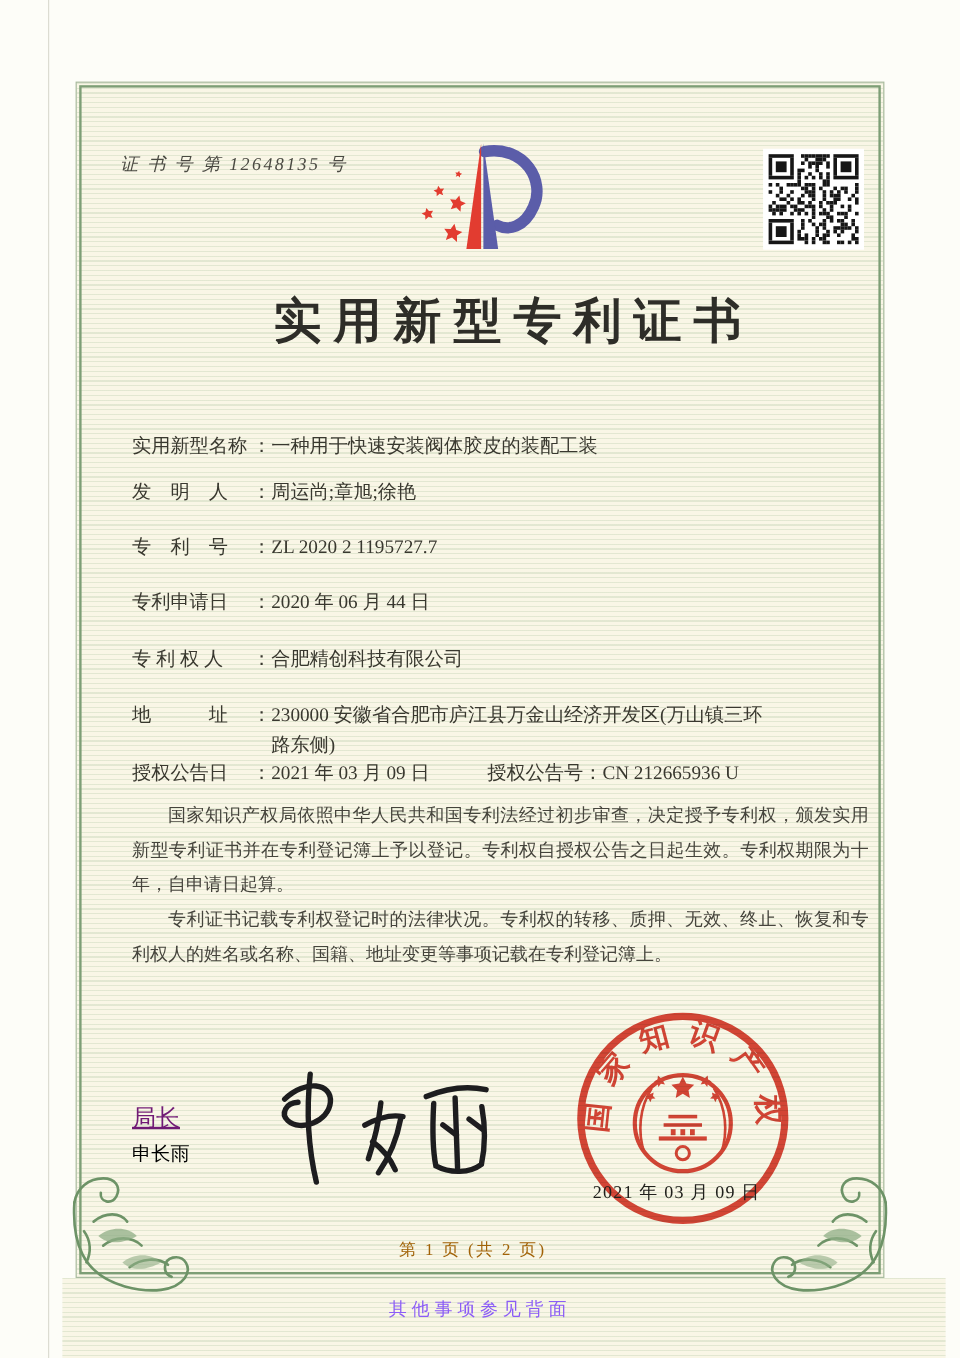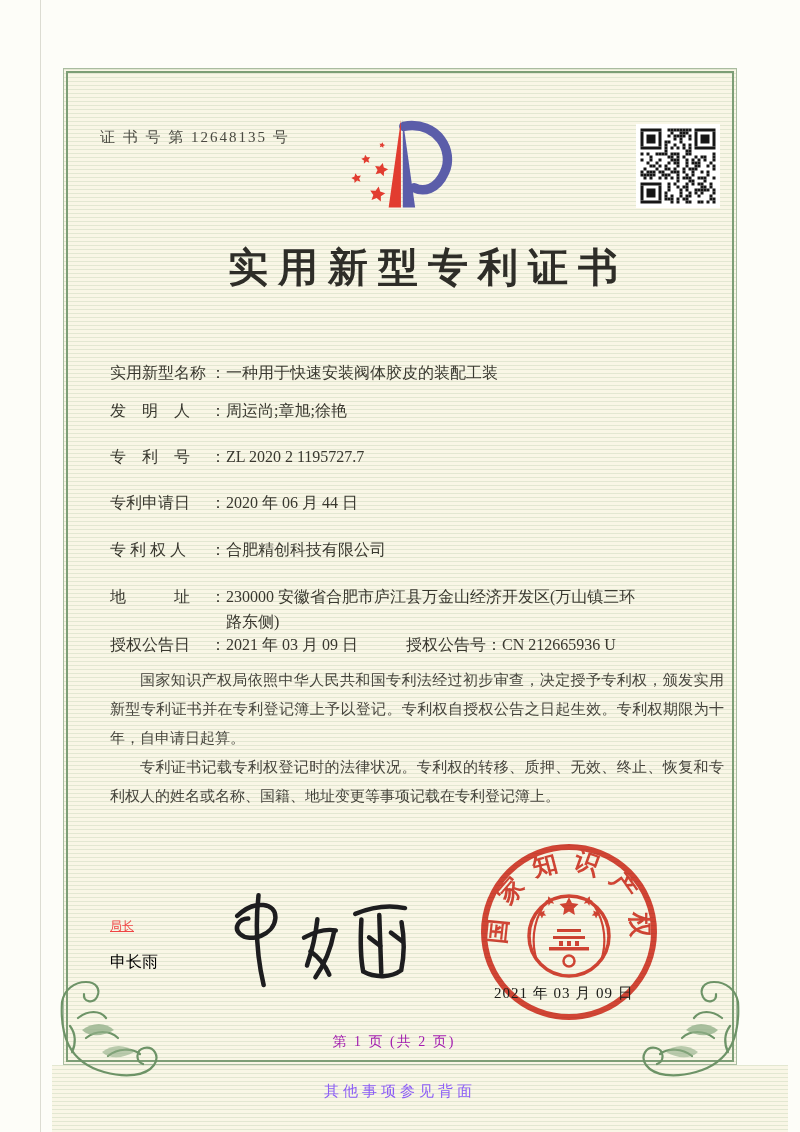--- a/index.html
+++ b/index.html
@@ -20,21 +20,21 @@
     border:1px solid #a9bca0;
     box-sizing:border-box;
   }
   .frame-inner{
     position:absolute;inset:2px;border:2px solid #7d9e76;pointer-events:none;
   }
   .bottom-strip{
     position:absolute;left:52px;top:1065px;width:736px;height:67px;
   }
   .cert-no{
-    position:absolute;left:100px;top:128px;font-size:15px;letter-spacing:2px;color:#4a4a42;
+    position:absolute;left:100px;top:128px;font-size:15px;letter-spacing:2px;color:#4a4a42;font-style:italic;
   }
   .logo{position:absolute;left:336px;top:114px;width:128px;height:104px;}
   .qr{position:absolute;left:636px;top:124px;width:84px;height:84px;background:#fff;}
   .title{
     position:absolute;left:0;top:240px;width:800px;text-align:center;
     font-size:40px;font-weight:bold;letter-spacing:10px;color:#2e2d28;padding-left:28px;
   }
   .field-row{
     position:absolute;left:110px;width:620px;font-size:16px;line-height:25px;color:#39382f;
     display:flex;align-items:flex-start;
@@ -42,26 +42,26 @@
   .field-label{flex:0 0 100px;white-space:nowrap;}
   .field-colon{flex:0 0 16px;}
   .field-value{max-width:480px;}
   .field-value.addr{max-width:410px;}
   .pairB{position:absolute;left:296px;top:0;display:flex;}
   .paras{
     position:absolute;left:110px;top:666px;width:614px;font-size:15px;line-height:29px;
     color:#45443c;text-align:justify;
   }
   .paras p{margin:0;text-indent:2em;}
-  .sign-title{position:absolute;left:110px;top:918px;font-size:12px;color:#ef4444;text-decoration:underline;}
+  .sign-title{position:absolute;left:110px;top:918px;font-size:20px;color:#701a75;text-decoration:underline;}
   .sign-name{position:absolute;left:110px;top:952px;font-size:16px;color:#000000;}
   .signature{position:absolute;left:222px;top:886px;width:200px;height:102px;}
   .seal{position:absolute;left:480px;top:843px;width:178px;height:178px;mix-blend-mode:multiply;opacity:0.93;z-index:3;}
   .seal-date{position:absolute;left:494px;top:984px;font-size:15px;color:#20201c;z-index:4;letter-spacing:1px;}
-  .page-info{position:absolute;left:63px;top:1033px;width:662px;text-align:center;font-size:14px;color:#a21caf;letter-spacing:2px;}
+  .page-info{position:absolute;left:63px;top:1033px;width:662px;text-align:center;font-size:14px;color:#a16207;letter-spacing:2px;}
   .back-note{position:absolute;left:0;top:1082px;width:800px;text-align:center;font-size:15px;color:#8b5cf6;letter-spacing:4px;}
   .ornament{position:absolute;width:120px;height:120px;}
   .ornament.bl{left:-12px;bottom:-28px;}
   .ornament.br{right:-12px;bottom:-28px;transform:scaleX(-1);}
   .seal-ring-text{font-size:25px;font-weight:bold;letter-spacing:13px;fill:#d5392b;font-family:"Liberation Serif","DejaVu Serif",serif;}
 </style>
 </head>
 <body>
 
 <div class="scan-edge"></div>

